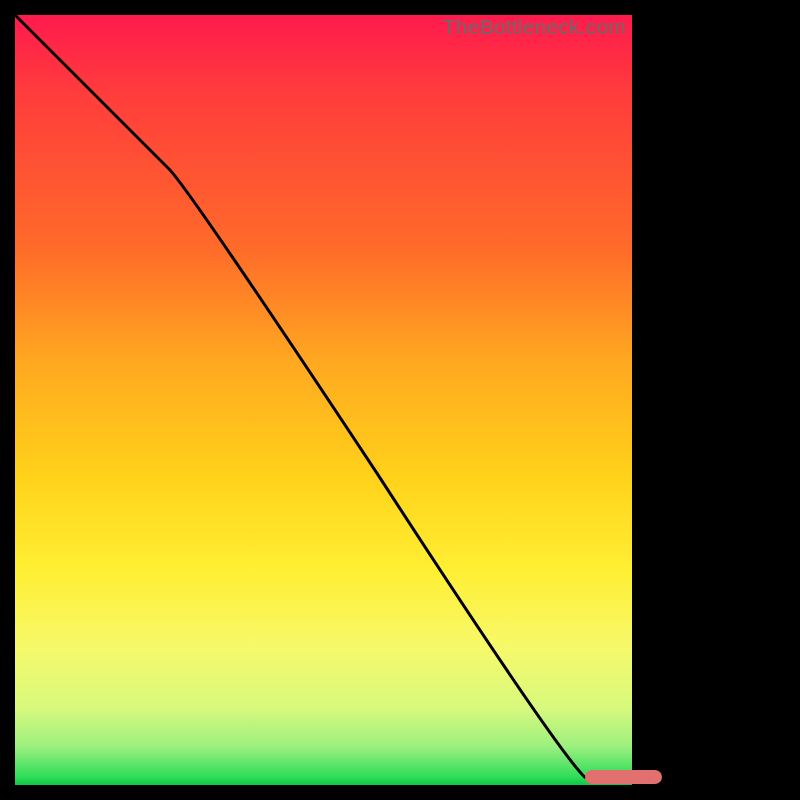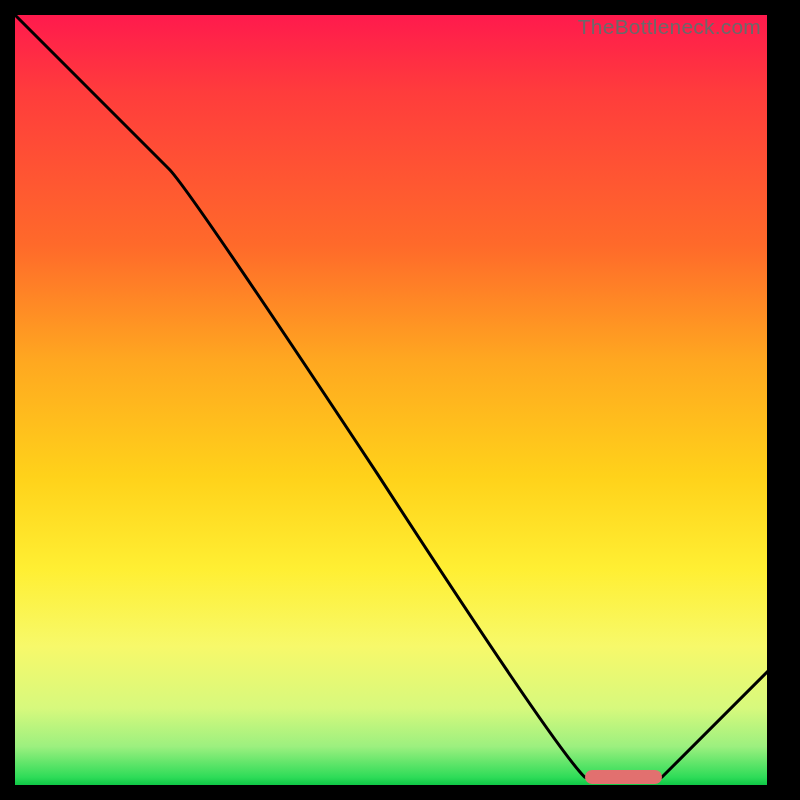--- a/index.html
+++ b/index.html
@@ -14,21 +14,21 @@
     position: relative;
     width: 800px;
     height: 800px;
     background: #000;
     overflow: hidden;
   }
   .plot {
     position: absolute;
     left: 15px;
     top: 15px;
-    width: 752px;
+    width: 617px;
     height: 770px;
     
     background: linear-gradient(
       to bottom,
       #ff1a4d 0%,
       #ff3c3c 10%,
       #ff6a2a 30%,
       #ffa820 45%,
       #ffd21a 60%,
       #ffef33 72%,

